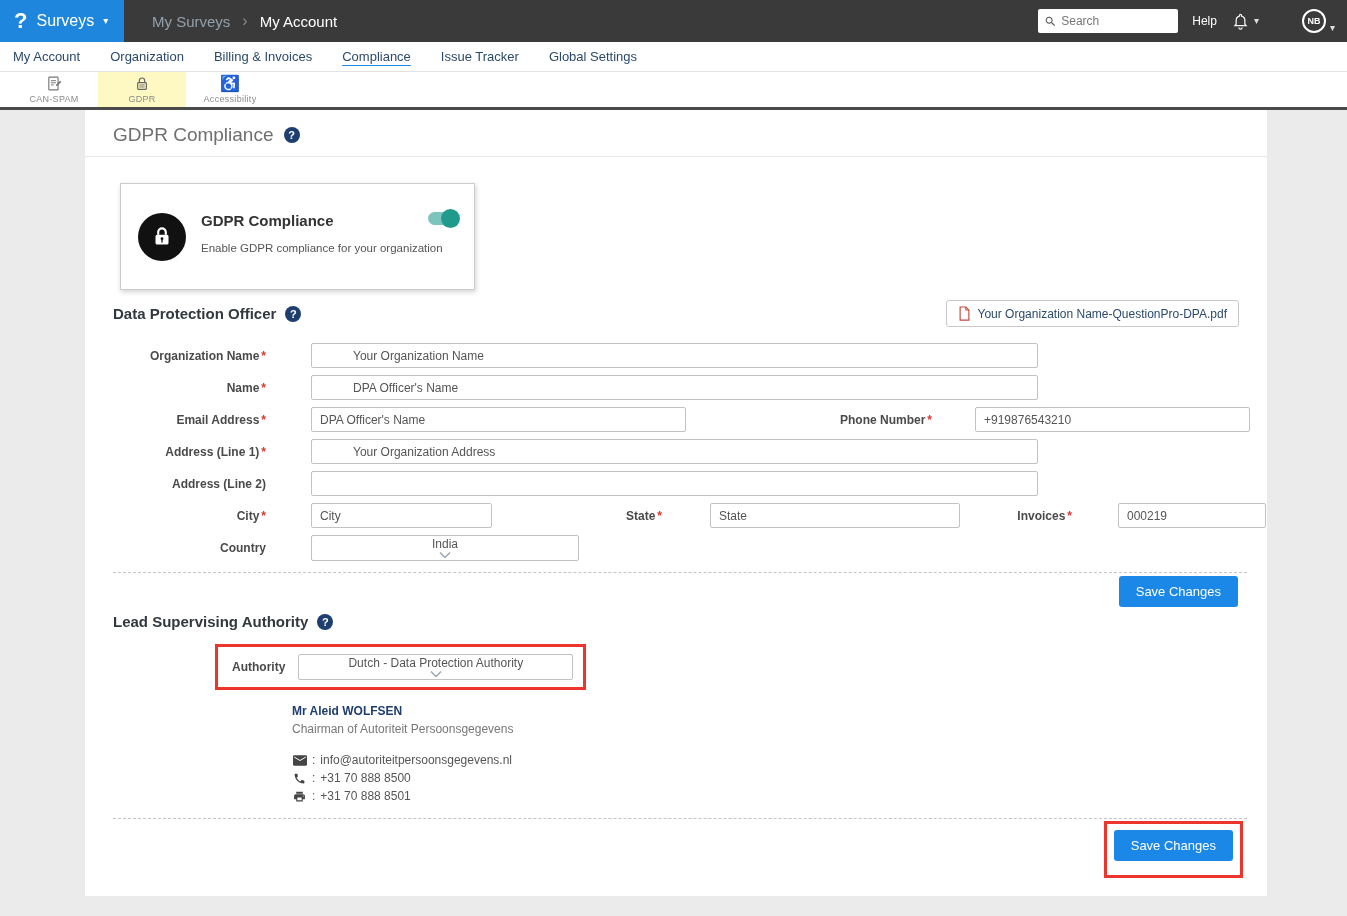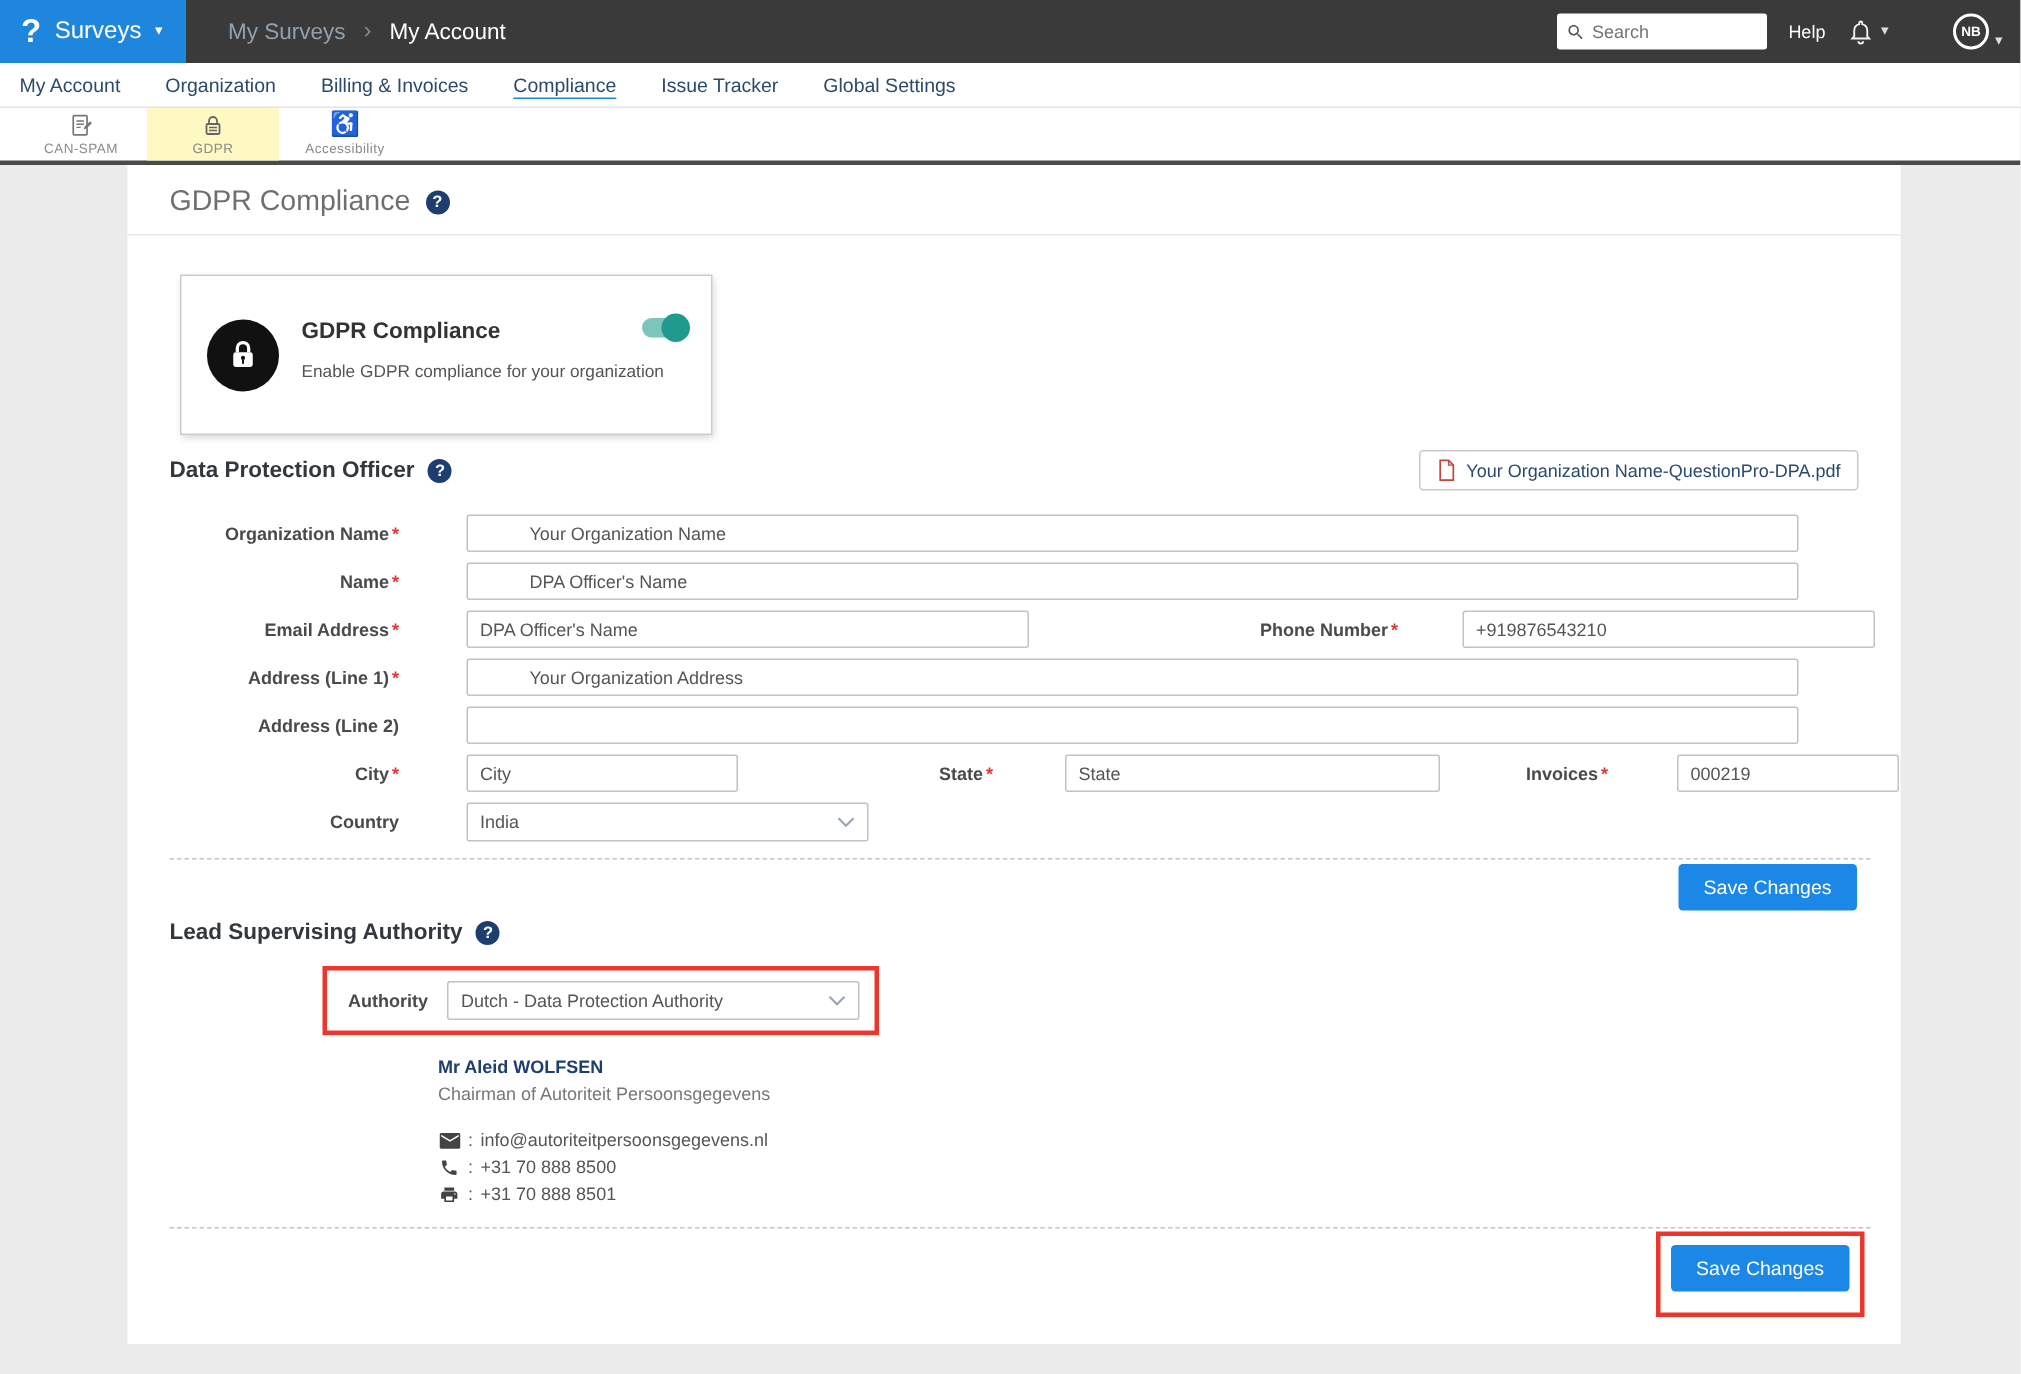--- a/index.html
+++ b/index.html
@@ -76,31 +76,31 @@
   .pdf-button { margin-left:auto; display:flex; align-items:center; gap:7px; border:1px solid #c9c9c9;
     border-radius:3px; background:#fff; padding:5px 11px; font-size:12px; color:#2b4a6b; cursor:pointer;
     font-family:"Liberation Sans", sans-serif; }
 
   .form { margin:16px 0 0 28px; }
   .frow { display:flex; align-items:center; margin-bottom:7px;gap:33px; }
   .flabel { width:165px; text-align:right; padding-right:12px; font-size:12px; font-weight:bold; color:#4a4a4a; }
   .req { color:#e0342f; margin-left:2px; }
   .tinput { height:25px; border:1px solid #c2c2c2; border-radius:2px; font-size:12px; color:#555;
     padding:0 8px; outline:none; font-family:"Liberation Sans", sans-serif; background:#fff; }
-  .w-full { width:888px;padding-left:41px; }
+  .w-full { width:727px;padding-left:41px; }
   .w-email { width:375px; }
   .flabel-mid { width:223px; text-align:right; padding-right:10px; font-size:12px; font-weight:bold; color:#4a4a4a; }
   .w-phone { width:275px; }
   .w-city { width:181px; }
   .flabel-state { width:152px; text-align:right; padding-right:15px; font-size:12px; font-weight:bold; color:#4a4a4a; }
   .w-state { width:250px; }
   .flabel-zip { width:92px; text-align:right; padding-right:13px; font-size:12px; font-weight:bold; color:#4a4a4a; }
   .w-zip { width:148px; }
   .select { display:flex; align-items:center; height:26px; border:1px solid #c2c2c2; border-radius:2px;
-    font-size:12px; color:#555; padding:1px 8px; background:#fff; cursor:pointer; }
+    font-size:12px; color:#555; padding:1px 8px; background:#fff; cursor:pointer;flex-direction:column; }
   .select .sel-text { flex:1; }
   .w-country { width:268px; }
   .w-auth { width:275px; }
 
   .dash-div { border-top:1px dashed #c4c4c4; margin:11px 20px 0 28px; }
   .save-row { display:flex; justify-content:flex-end; margin:3px 29px 0 0; }
   .save-btn { background:#1b87e6; color:#fff; border:none; border-radius:3px; font-size:13px;
     padding:8px 17px; cursor:pointer; font-family:"Liberation Sans", sans-serif; }
 
   .lsa-head { margin:6px 28px 0 28px; }

